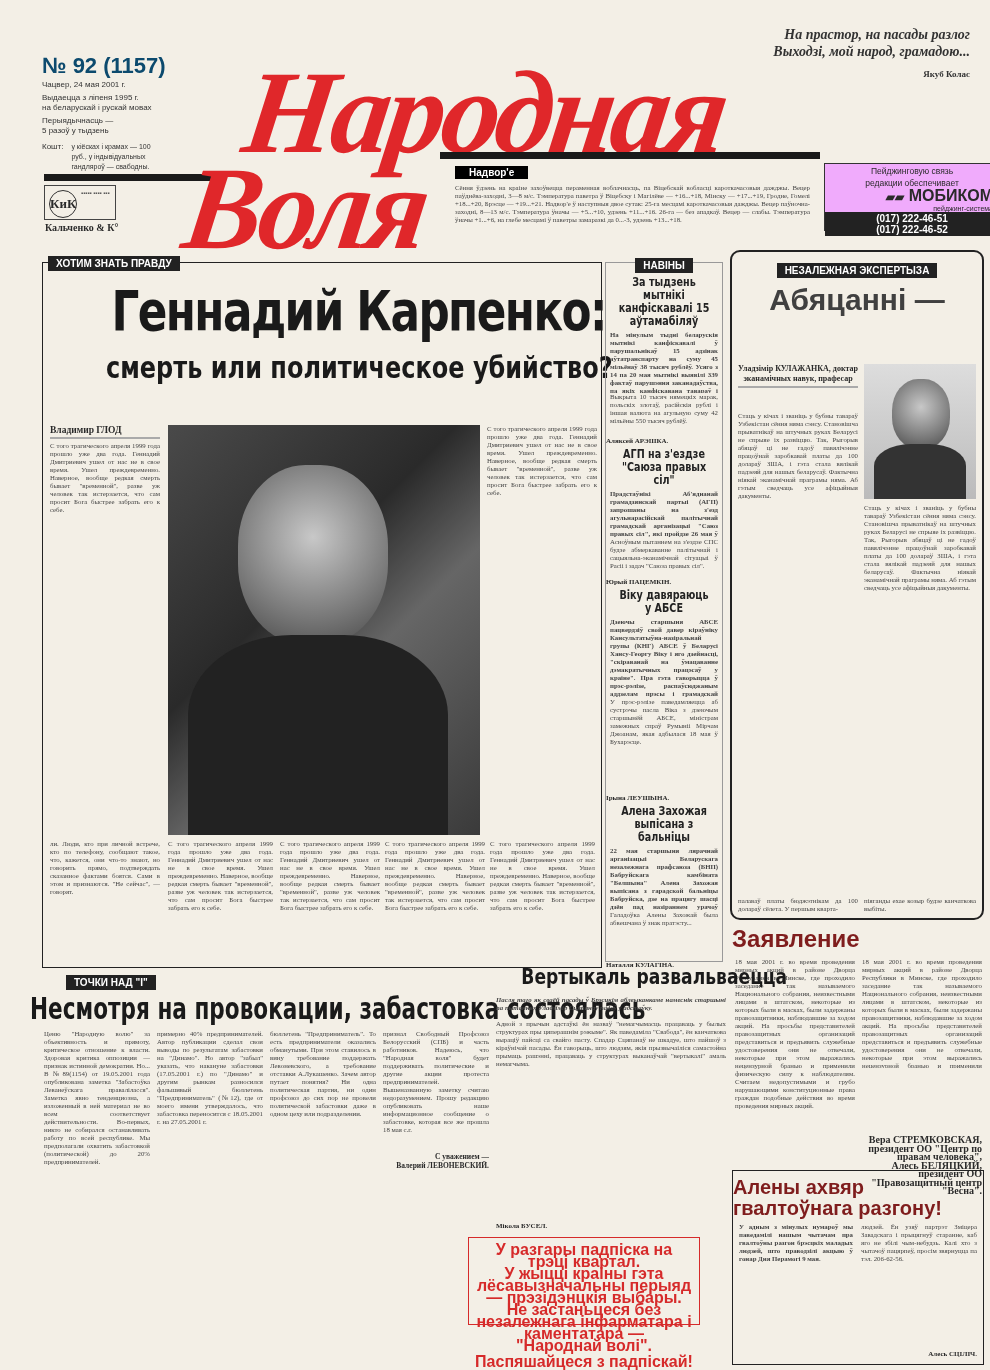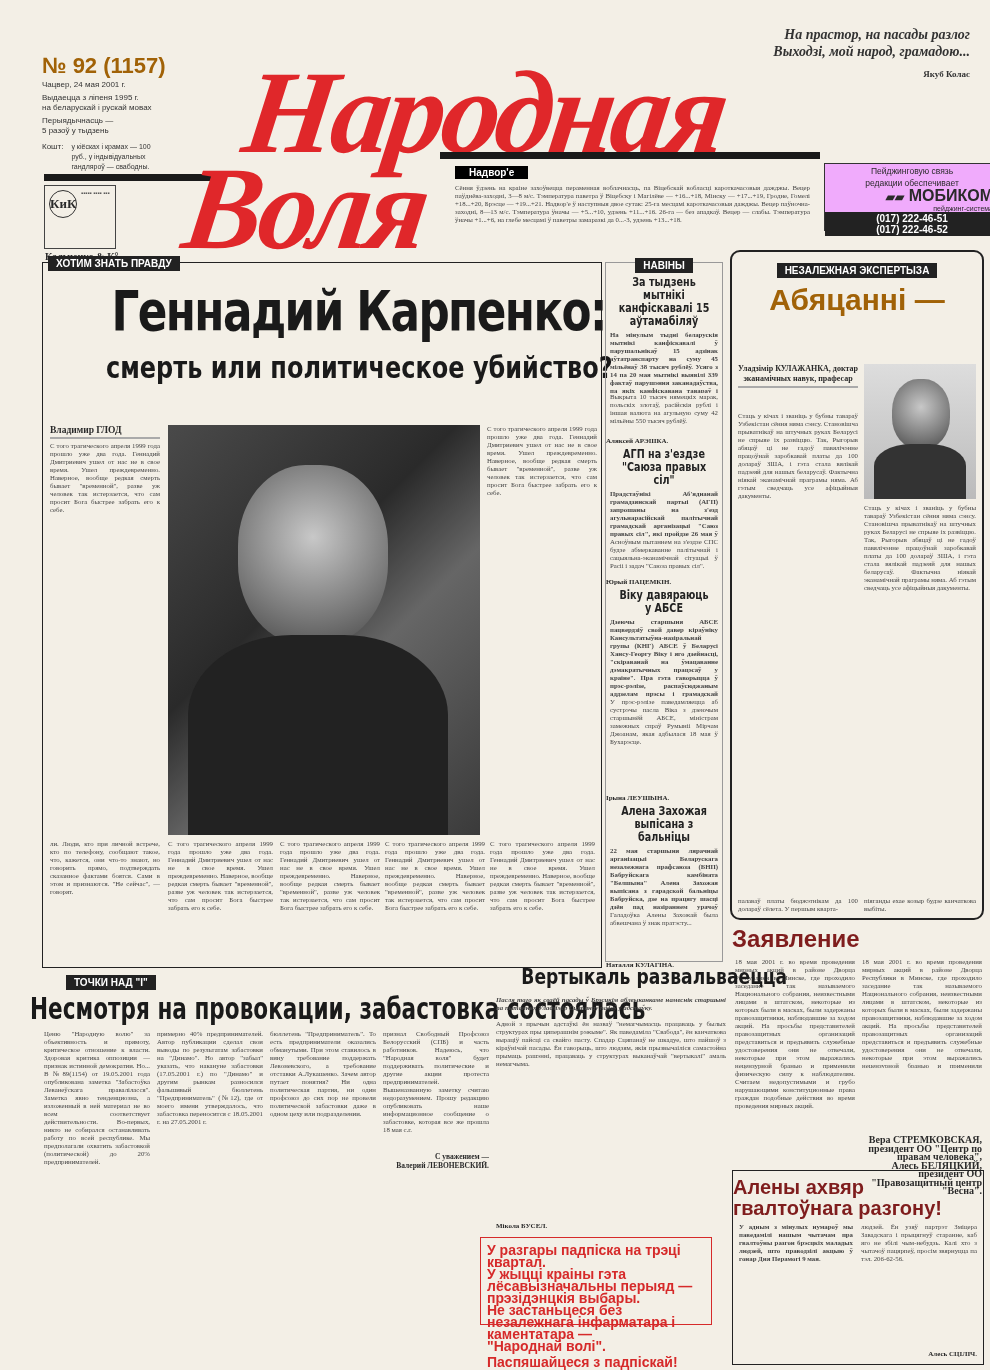--- a/index.html
+++ b/index.html
@@ -1,51 +1,51 @@
 <!DOCTYPE html>
 <html><head>
 <meta charset="utf-8">
 <style>
   * { box-sizing: border-box; margin: 0; padding: 0; }
   body { width: 990px; height: 1370px; background: #f3efe6; font-family: "Liberation Serif", serif; color: #2a2a2a; position: relative; overflow: hidden; }
   .abs { position: absolute; }
   .masthead-info { left: 42px; top: 54px; width: 180px; font-family: "Liberation Sans", sans-serif; font-size: 8px; line-height: 10px; color: #333; }
-  .issue-no { font-family: "Liberation Sans", sans-serif; font-weight: bold; color: #a16207; font-size: 22px; line-height: 24px; margin-bottom: 2px; }
+  .issue-no { font-family: "Liberation Sans", sans-serif; font-weight: bold; color: #0c4a6e; font-size: 22px; line-height: 24px; margin-bottom: 2px; }
   .price-row { display: flex; gap: 8px; margin-top: 6px; }
   .logo-big { left: 185px; top: 58px; width: 560px; height: 180px; }
   .logo-line1 { position: absolute; left: 60px; top: 0; font-family: "Liberation Serif", serif; font-style: italic; font-weight: bold; font-size: 118px; letter-spacing: -4px; color: #e0272a; line-height: 110px; transform: skewX(-8deg); }
   .logo-line2 { position: absolute; left: 0; top: 96px; font-family: "Liberation Serif", serif; font-style: italic; font-weight: bold; font-size: 118px; letter-spacing: -4px; color: #e0272a; line-height: 110px; transform: skewX(-8deg); }
   .epigraph { right: 20px; top: 26px; text-align: right; font-family: "Liberation Serif", serif; font-style: italic; font-weight: bold; font-size: 14px; line-height: 17px; color: #333; }
   .epigraph-author { font-style: normal; font-size: 9px; margin-top: 6px; }
   .blackbar { background: #1a1a1a; height: 7px; }
   .ad-box { left: 824px; top: 163px; width: 176px; height: 68px; border: 1px solid #333; background: #f0abfc; font-family: "Liberation Sans", sans-serif; }
   .ad-box .t { font-size: 8.5px; text-align: center; line-height: 10px; padding-top: 2px; }
   .ad-box .brand { font-size: 16px; font-weight: bold; text-align: right; padding-right: 6px; line-height: 16px; }
   .ad-box .sub { font-size: 7px; text-align: right; padding-right: 6px; }
   .ad-box .phones { background: #222; color: #fff; font-size: 10px; font-weight: bold; text-align: center; line-height: 11px; padding: 1px 0; }
-  .kk-box { left: 44px; top: 185px; width: 72px; height: 64px; border: 1px solid #444; font-size: 6px; }
+  .kk-box { left: 44px; top: 185px; width: 72px; height: 35px; border: 1px solid #444; font-size: 6px; }
   .kk-logo { position:absolute; left:4px; top:4px; width:28px; height:28px; border:1.5px solid #333; border-radius:50%; font-weight:bold; font-size:13px; text-align:center; line-height:26px; }
   .kk-name { position:absolute; left:0; bottom:-14px; font-weight:bold; font-size:10px; white-space: nowrap; }
   .nadvorie-tag { left: 455px; top: 166px; background: #000000; color: #fff; font-family: "Liberation Sans", sans-serif; font-weight: bold; font-size: 10px; padding: 1px 14px; }
   .nadvorie-text { left: 455px; top: 184px; width: 355px; font-size: 6.5px; line-height: 7.5px; color: #555; }
   .section-tag { background: #222; color: #fff; font-family: "Liberation Sans", sans-serif; font-weight: bold; font-size: 10px; padding: 2px 8px; display: inline-block; }
   .main-frame { left: 42px; top: 262px; width: 560px; height: 706px; border: 1.5px solid #222; }
   .main-title { left: 52px; top: 280px; width: 540px; text-align: center; font-family: "DejaVu Sans", sans-serif; font-weight: bold; font-size: 56px; letter-spacing: -2px; transform: scaleX(0.78); transform-origin: center; line-height: 62px; color: #1a1a1a; white-space: nowrap; }
   .main-sub { left: 52px; top: 350px; width: 540px; text-align: center; font-family: "DejaVu Sans", sans-serif; font-weight: bold; font-size: 30px; transform: scaleX(0.8); line-height: 36px; color: #1a1a1a; white-space: nowrap; }
   .byline { font-weight: bold; font-size: 9.5px; text-align: left; border-bottom: 2px solid #aaa; padding-bottom: 2px; margin-bottom: 3px; }
   .col { font-size: 6.8px; line-height: 8px; color: #444; text-align: justify; overflow: hidden; }
   .photo { background: linear-gradient(135deg, #4a4a4a, #2a2a2a 40%, #666 60%, #3a3a3a); }
   .photo-face { position:absolute; border-radius: 45%; background: radial-gradient(circle at 50% 40%, #c8c8c8, #7a7a7a 60%, #444); }
   .news-col { left: 605px; top: 262px; width: 118px; height: 700px; border: 1px solid #999; }
   .news-h { font-family: "DejaVu Sans", sans-serif; font-weight: bold; font-size: 12px; line-height: 13px; text-align: center; transform: scaleX(0.8); color: #222; margin: 3px 0; }
   .news-sig { font-weight: bold; font-size: 7px; text-align: left; }
   .exp-frame { left: 730px; top: 250px; width: 254px; height: 670px; border: 2px solid #222; border-radius: 10px; }
-  .exp-title { font-family: "Liberation Sans", sans-serif; font-weight: bold; font-size: 30px; line-height: 32px; text-align: center; color: #a16207; }
+  .exp-title { font-family: "Liberation Sans", sans-serif; font-weight: bold; font-size: 30px; line-height: 32px; text-align: center; color: #404040; }
   .big-head { font-family: "DejaVu Sans", sans-serif; font-weight: bold; color: #1a1a1a; white-space: nowrap; }
-  .sub-frame { left: 480px; top: 1237px; width: 232px; height: 88px; border: 1.5px solid #d62a2a; padding: 6px; font-family: "Liberation Sans", sans-serif; font-weight: bold; font-size: 14px; line-height: 12px; color: #d62a2a; }
+  .sub-frame { left: 468px; top: 1237px; width: 232px; height: 88px; border: 1.5px solid #d62a2a; padding: 6px; text-align: center; font-family: "Liberation Sans", sans-serif; font-weight: bold; font-size: 16px; line-height: 12px; color: #d62a2a; }
   .shuk-frame { left: 732px; top: 1170px; width: 252px; height: 195px; border: 1.5px solid #222; }
   .dark-title { font-family: "Liberation Sans", sans-serif; font-weight: bold; font-size: 20px; line-height: 21px; text-align: left; color: #7f1d1d; }
 </style>
 </head>
 <body>
 
 <div class="abs masthead-info">
   <div class="issue-no">№ 92 (1157)</div>
   <div>Чацвер, 24 мая 2001 г.</div>
   <div style="margin-top:3px">Выдаецца з ліпеня 1995 г.</div>

